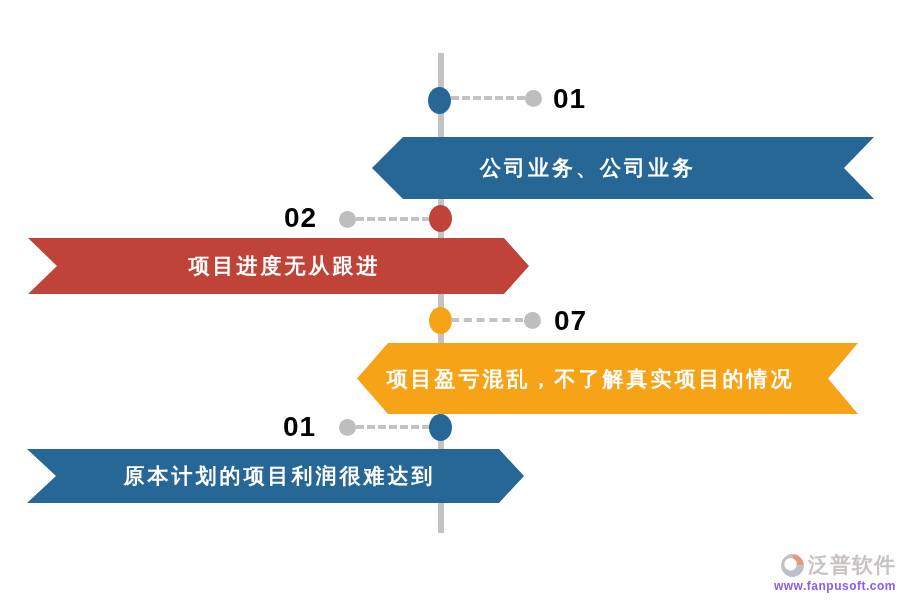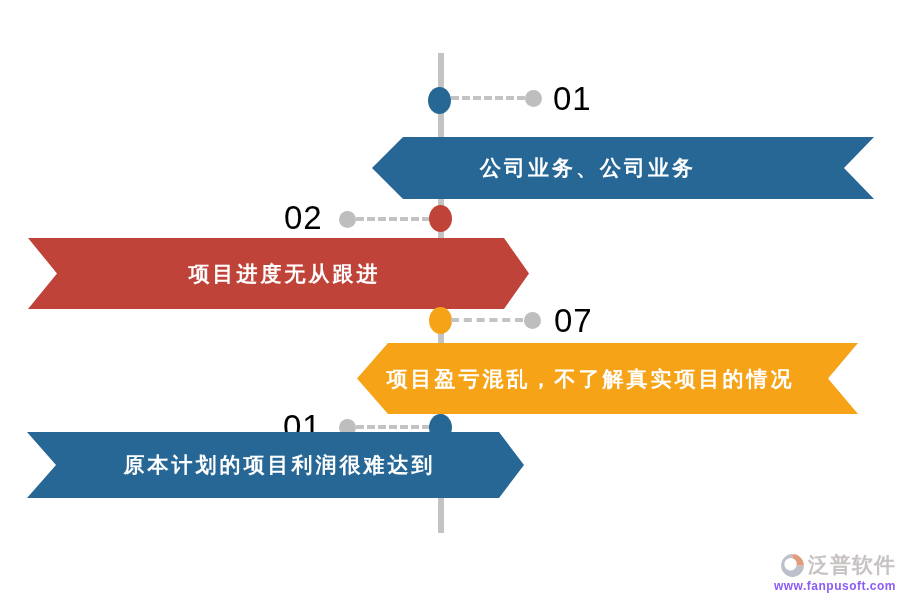--- a/index.html
+++ b/index.html
@@ -36,24 +36,25 @@
   }
   
   .dash {
     position: absolute;
     height: 0;
     border-top: 4px dashed #c3c3c3;
   }
   
   .stepnum {
     position: absolute;
-    font-size: 33px;
+    font-size: 28px;
     line-height: 28px;
     color: #000000;
     letter-spacing: 1px;
+    font-weight: bold;
   }
   
   .ribbon {
     position: absolute;
     display: flex;
     align-items: center;
     justify-content: center;
     color: #ffffff;
     font-size: 21px;
     font-weight: bold;
@@ -65,23 +66,23 @@
   .ribbon.orange { background: #f6a318; }
   
   .rib-left-point {
     clip-path: polygon(31px 0, 100% 0, calc(100% - 30px) 50%, 100% 100%, 31px 100%, 0 50%);
   }
   
   .rib-right-point {
     clip-path: polygon(0 0, calc(100% - 25px) 0, 100% 50%, calc(100% - 25px) 100%, 0 100%, 29px 50%);
   }
   #ribbon1 { left: 372px; top: 137px; width: 502px; height: 62px; padding-right: 70px; box-sizing: border-box; }
-  #ribbon2 { left: 28px;  top: 238px; width: 501px; height: 71px; padding-left: 12px;  box-sizing: border-box; }
+  #ribbon2 { left: 28px;  top: 238px; width: 501px; height: 56px; padding-left: 12px;  box-sizing: border-box; }
   #ribbon3 { left: 357px; top: 343px; width: 501px; height: 71px; padding-right: 34px; box-sizing: border-box; }
-  #ribbon4 { left: 27px;  top: 432px; width: 497px; height: 66px; padding-left: 8px;   box-sizing: border-box; }
+  #ribbon4 { left: 27px;  top: 449px; width: 497px; height: 54px; padding-left: 8px;   box-sizing: border-box; }
   
   .brandbox { position: absolute; left: 770px; top: 551px; width: 126px; }
   .brandrow { display: flex; align-items: center; justify-content: flex-end; }
   .brandname {
     font-size: 21px;
     font-weight: bold;
     color: #c8c2c2;
     letter-spacing: 1px;
     margin-left: 2px;
   }

